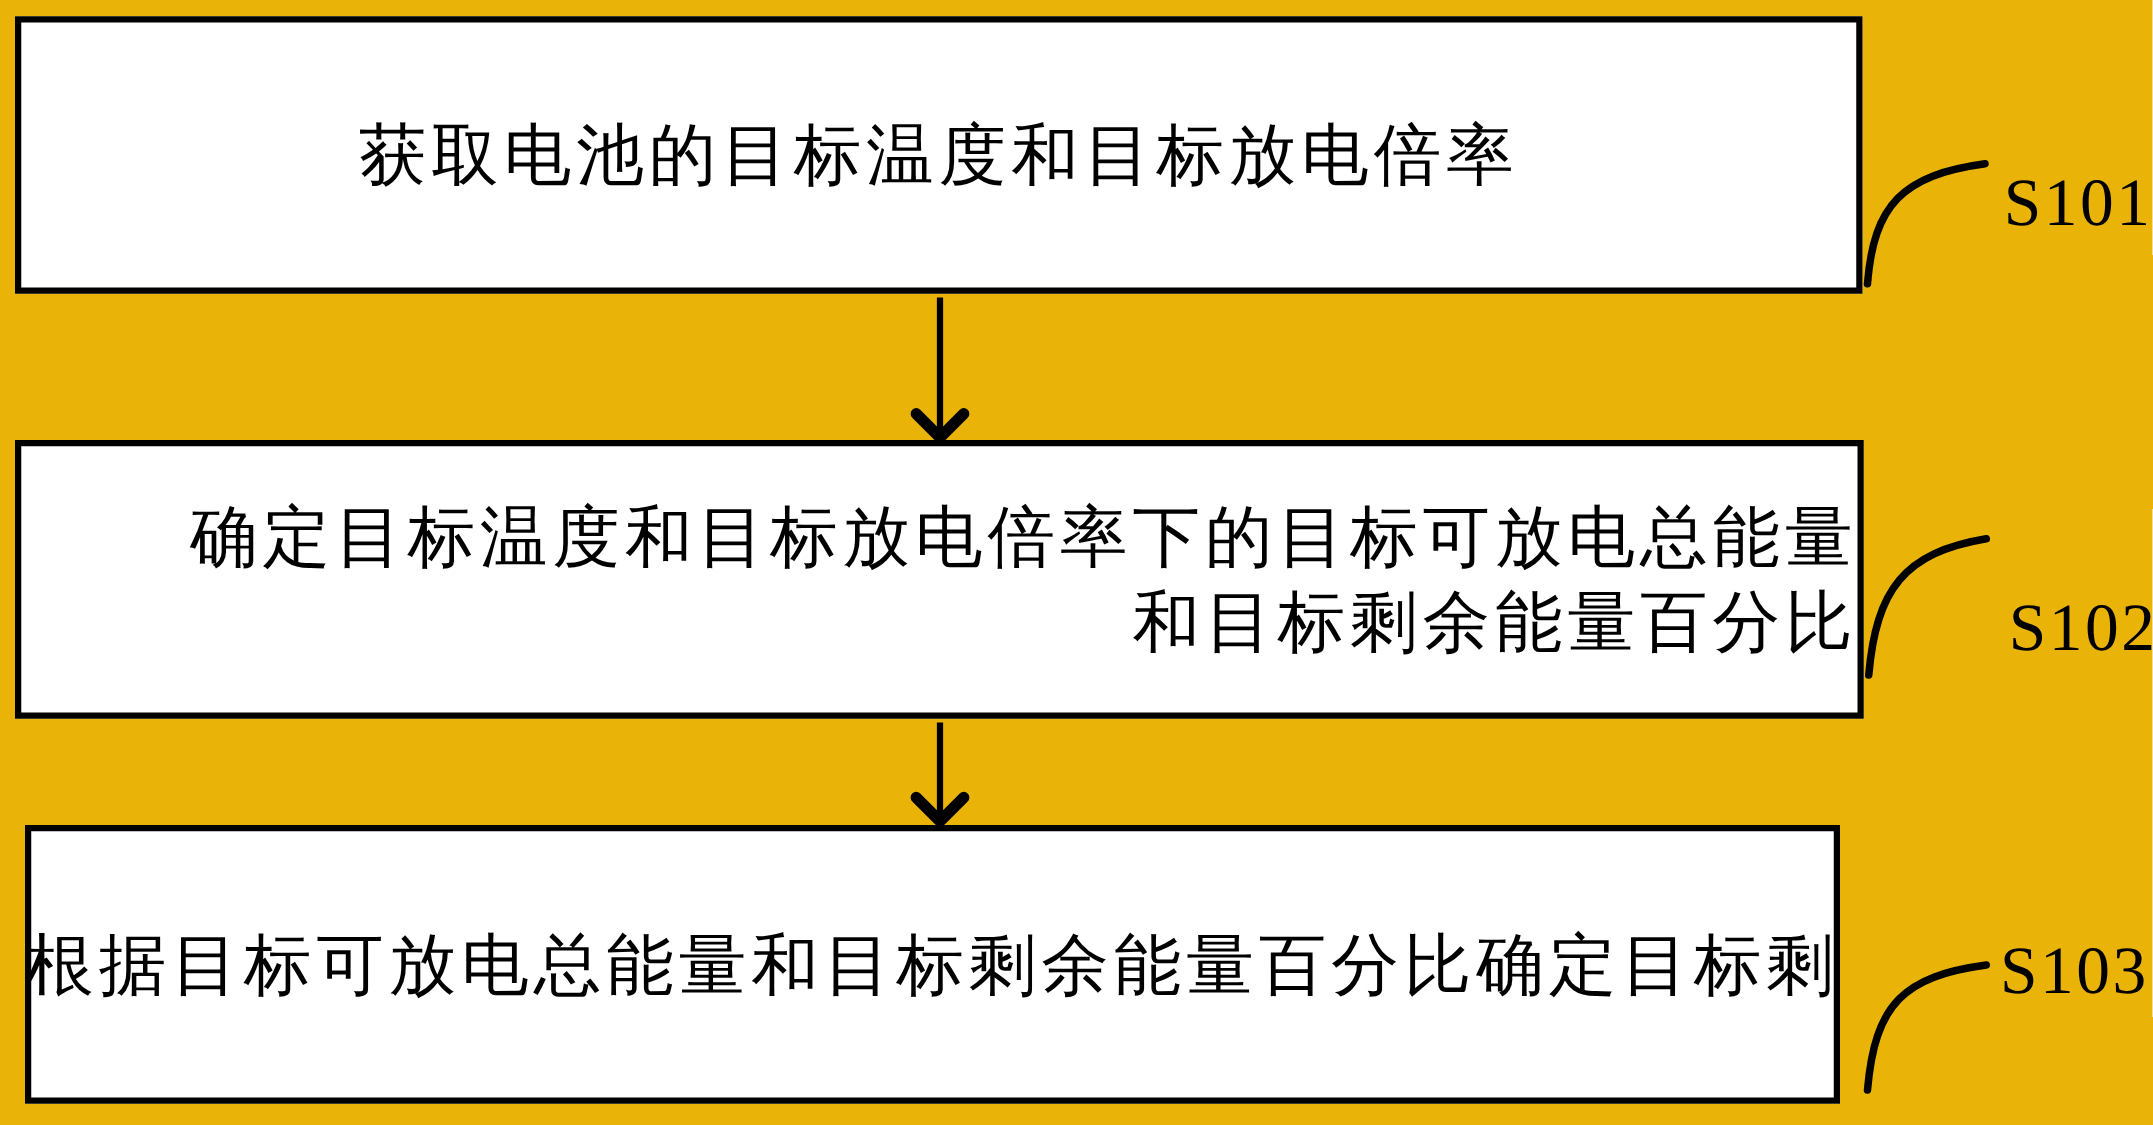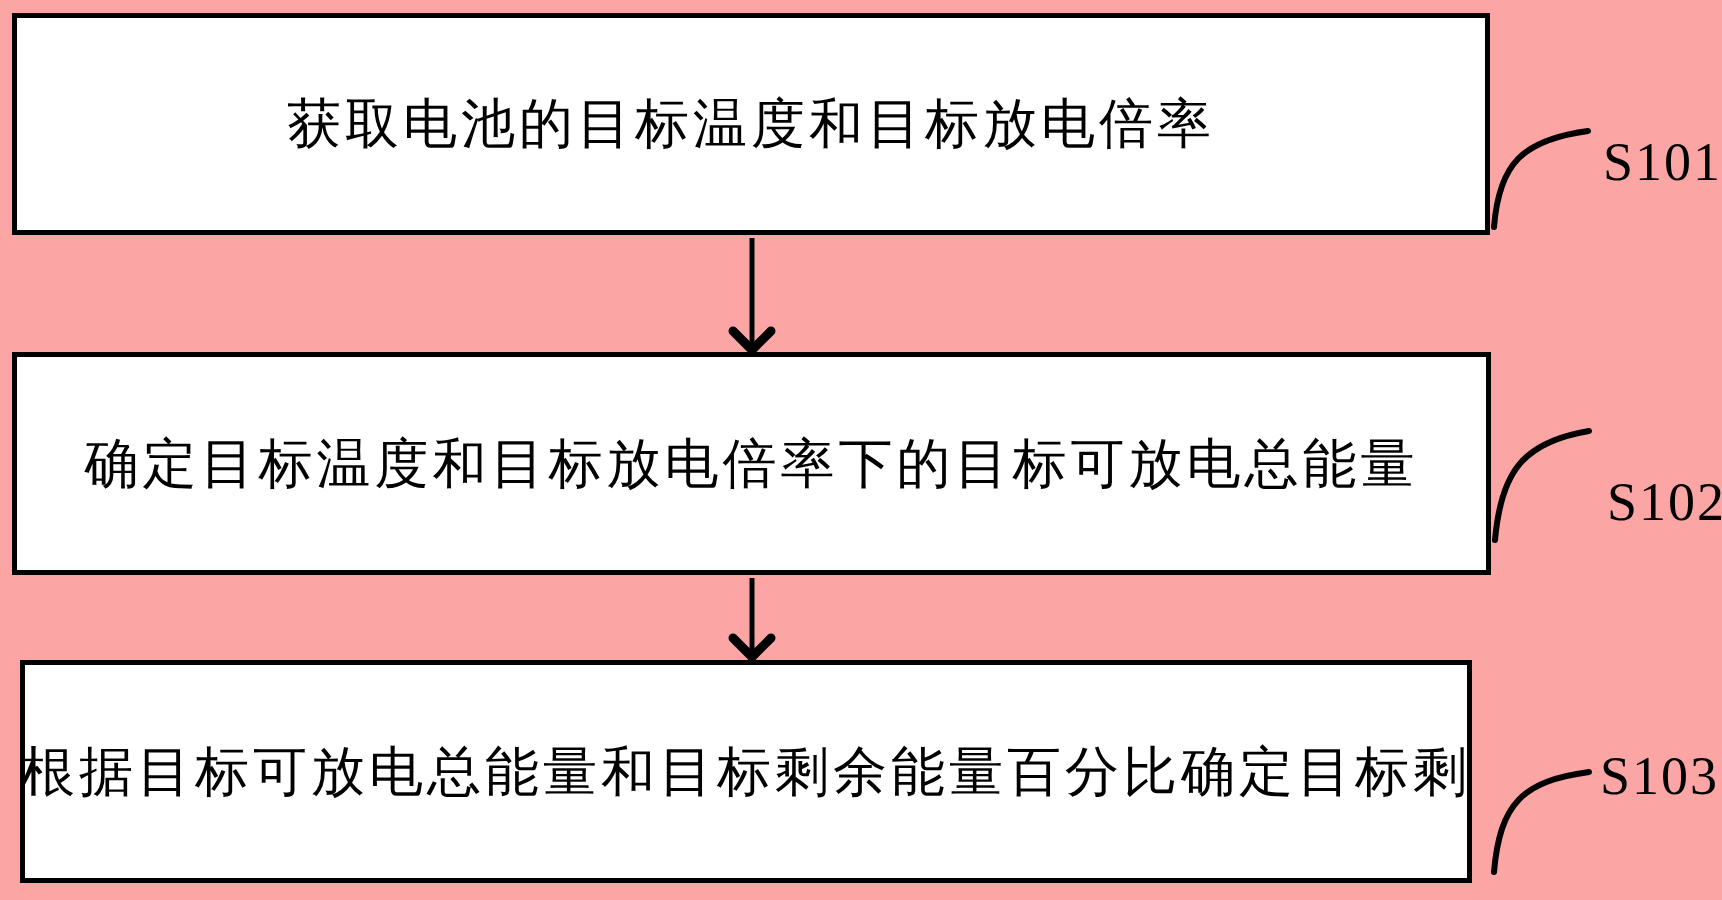--- a/index.html
+++ b/index.html
@@ -4,36 +4,36 @@
 <style>
   html, body {
     margin: 0;
     padding: 0;
     background: #ffffff;
   }
   .canvas {
     position: relative;
     width: 1722px;
     height: 900px;
-    background: #fca5a5;
+    background: #eab308;
     overflow: hidden;
     font-family: "Liberation Serif", "DejaVu Serif", serif;
   }
   .step-box {
     position: absolute;
     box-sizing: border-box;
     border: 5px solid #000000;
     background: #ffffff;
     display: flex;
     flex-direction: column;
     justify-content: center;
     align-items: center;
   }
   .box-1 { left: 12px;  top: 13px;  width: 1478px; height: 222px; }
-  .box-2 { left: 12px;  top: 352px; width: 1479px; height: 223px; }
+  .box-2 { left: 12px;  top: 352px; width: 1479px; height: 223px; align-items: flex-end; }
   .box-3 { left: 20px;  top: 660px; width: 1452px; height: 223px; }
   .step-text {
     color: #000000;
     font-size: 54px;
     line-height: 68px;
     letter-spacing: 4px;
     text-align: center;
     white-space: nowrap;
   }
   .connector-layer {
@@ -61,20 +61,21 @@
 <body>
 
 <div class="canvas">
 
   <div class="step-box box-1">
     <div class="step-text">获取电池的目标温度和目标放电倍率</div>
   </div>
 
   <div class="step-box box-2">
     <div class="step-text">确定目标温度和目标放电倍率下的目标可放电总能量</div>
+    <div class="step-text">和目标剩余能量百分比</div>
   </div>
 
   <div class="step-box box-3">
     <div class="step-text">根据目标可放电总能量和目标剩余能量百分比确定目标剩</div>
   </div>
 
   <svg class="connector-layer" viewBox="0 0 1722 900" xmlns="http://www.w3.org/2000/svg">
 
     <g>
       <line x1="752" y1="238" x2="752" y2="346" stroke="#000000" stroke-width="5"></line>

